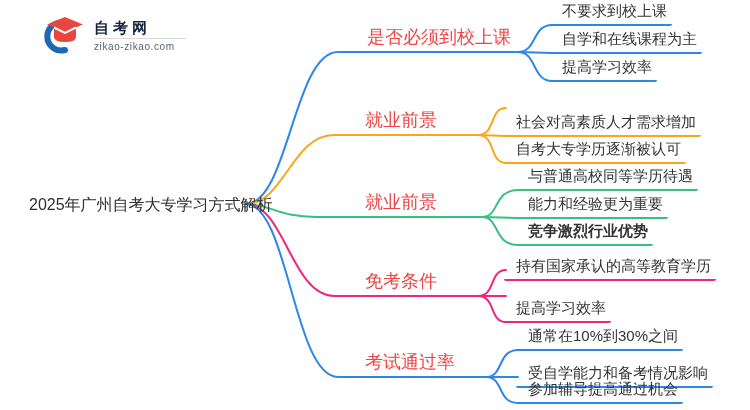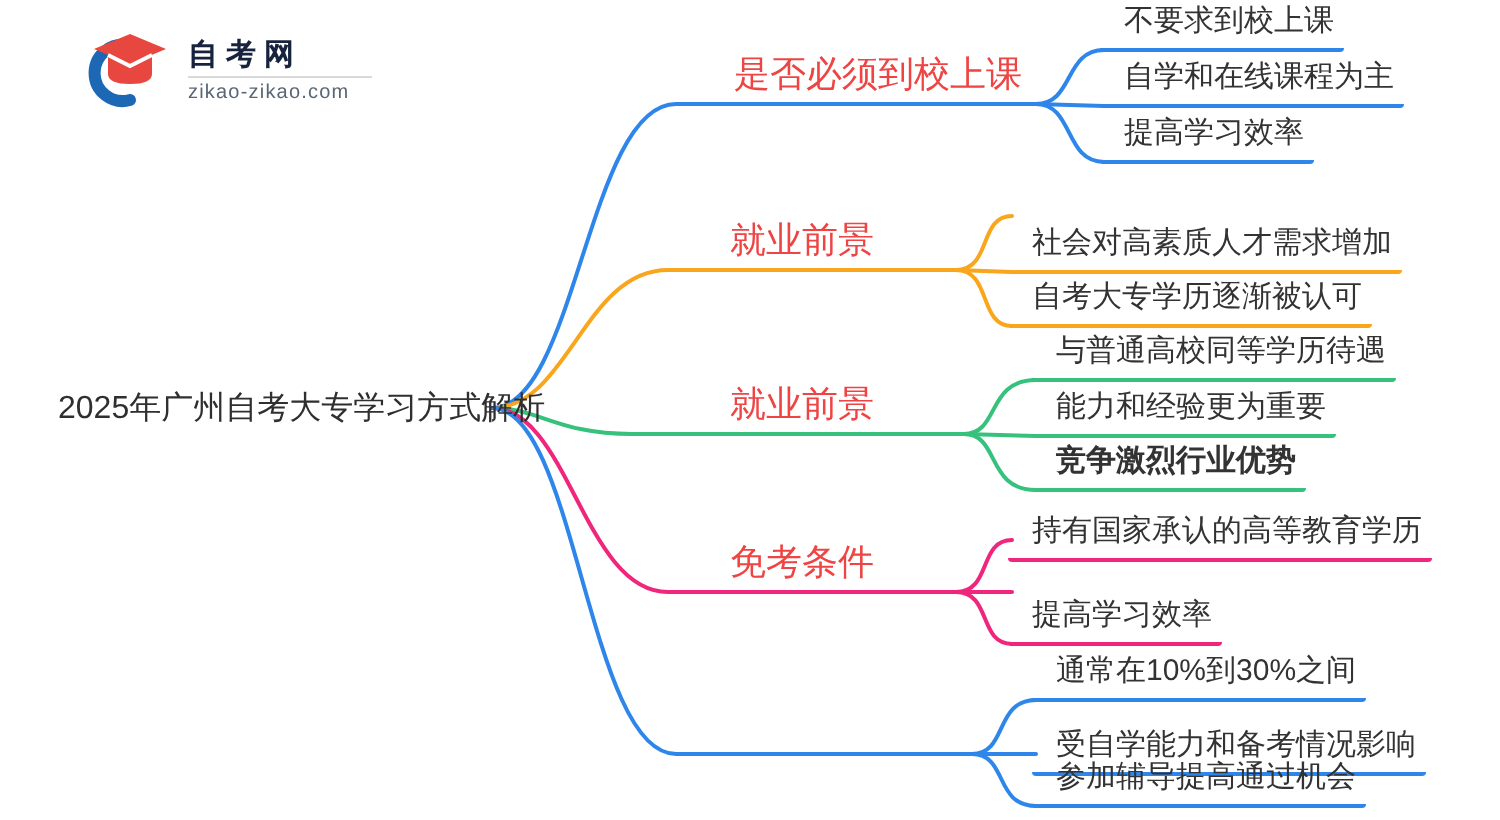--- a/index.html
+++ b/index.html
@@ -91,17 +91,18 @@
 
   <div class="branch-label" style="left:365px;top:192px;">就业前景</div>
   <div class="leaf" style="left: 516px; top: 166px; border-bottom-color: rgb(54, 193, 124);">与普通高校同等学历待遇</div>
   <div class="leaf" style="left: 516px; top: 194px; border-bottom-color: rgb(54, 193, 124);">能力和经验更为重要</div>
   <div class="leaf" style="left: 516px; top: 221px; border-bottom-color: rgb(54, 193, 124); font-weight: bold;">竞争激烈行业优势</div>
 
   <div class="branch-label" style="left:365px;top:271px;text-align:center;">免考条件</div>
   <div class="leaf" style="left: 504px; top: 256px; border-bottom-color: rgb(240, 37, 124);">持有国家承认的高等教育学历</div>
   <div class="leaf" style="left: 504px; top: 298px; border-bottom-color: rgb(240, 37, 124);">提高学习效率</div>
 
+  <div class="branch-label" style="left:365px;top:352px;">考试通过率</div>
   <div class="leaf" style="left: 516px; top: 326px; border-bottom-color: rgb(46, 134, 235);">通常在10%到30%之间</div>
   <div class="leaf" style="left: 516px; top: 363px; border-bottom-color: rgb(46, 134, 235);">受自学能力和备考情况影响</div>
   <div class="leaf" style="left: 516px; top: 379px; border-bottom-color: rgb(46, 134, 235);">参加辅导提高通过机会</div>
 
 </div>
 
 </body></html>

